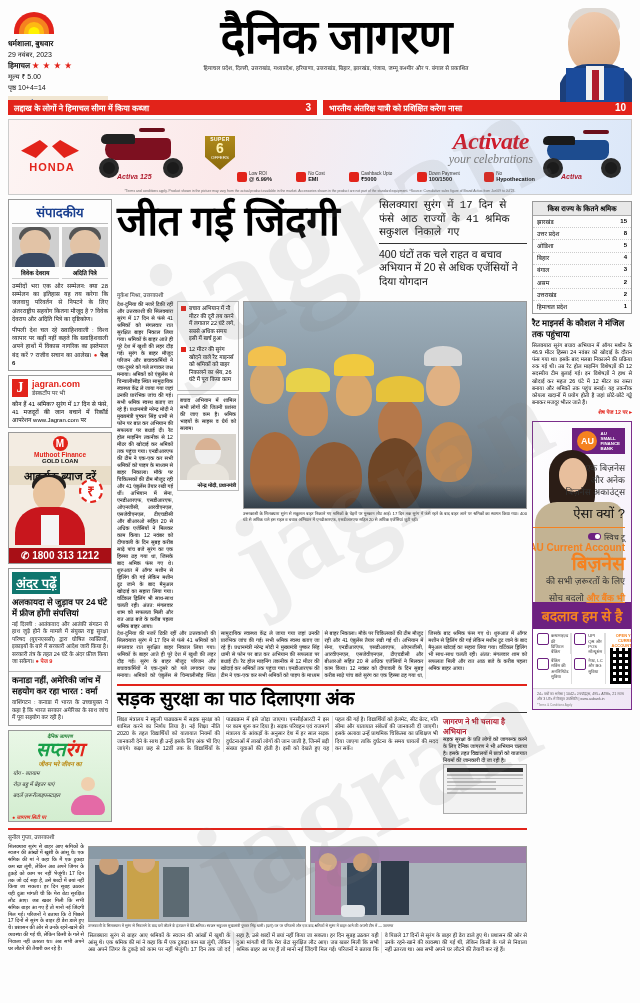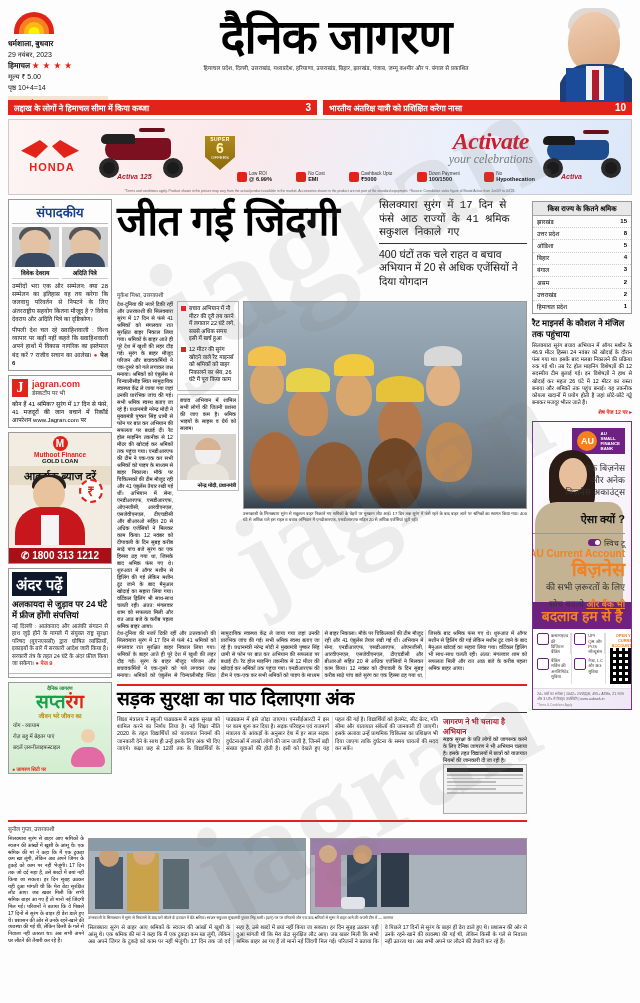--- a/index.html
+++ b/index.html
@@ -141,29 +141,29 @@
   .muth-fig { position:absolute; left:6px; bottom:18px; width:70px; height:68px; }
   .mf-head { position:absolute; left:18px; top:0; width:32px; height:34px; border-radius:50%; background:#e8c39e; }
   .mf-hair { position:absolute; left:17px; top:-2px; width:34px; height:14px; border-radius:17px 17px 4px 4px; background:#23201e; }
   .mf-body { position:absolute; left:0; bottom:0; width:70px; height:38px; background:#c8161d; border-radius:26px 26px 0 0; }
   .mf-shirt { position:absolute; left:26px; bottom:0; width:18px; height:30px; background:#f5f5f5; }
   .rupee-badge { position:absolute; right:8px; top:46px; width:24px; height:24px; border-radius:50%; border:2px dashed #e2231a; color:#e2231a; font-size:13px; font-weight:bold; text-align:center; line-height:22px; background:#fff; }
   .muth-phone { position:absolute; left:0; bottom:0; width:100%; background:#a80f16; color:#fff; font-size:10px; font-weight:bold; text-align:center; padding:2px 0; }
 
   
   .inside-box { border:1px solid #999; margin-top:4px; }
-  .inside-head { background:#0f172a; color:#fff; font-size:15px; font-weight:bold; padding:2px 4px; display:inline-block; margin:3px; }
+  .inside-head { background:#0f766e; color:#fff; font-size:13px; font-weight:bold; padding:2px 4px; display:inline-block; margin:3px;text-decoration:underline; }
   .inside-item { padding:0 3px 3px 3px; }
   .inside-t { font-size:8.5px; font-weight:bold; line-height:11px; color:#111; }
   .inside-b { font-size:5.6px; line-height:7.4px; text-align:justify; margin-top:2px; color:#222; }
   .inside-b .pg { color:#e2231a; font-weight:bold; }
   .inside-rule { border-top:1px solid #bbb; margin:3px 0; }
 
   
-  .sapt-box { border:1px solid #999; margin-top:4px; background:linear-gradient(#e9f7e6,#d3edd0); height:92px; position:relative; overflow:hidden; }
+  .sapt-box { border:1px solid #999; margin-top:4px; background:linear-gradient(#e9f7e6,#d3edd0); height:92px; position:relative; overflow:hidden;font-style:italic; }
   .sapt-top { font-size:5px; text-align:center; color:#1a7a2e; font-weight:bold; padding-top:2px;}
   .sapt-word { text-align:center; font-size:19px; font-weight:bold; color:#18a04a; line-height:21px; }
   .sapt-word span { color:#e2231a; }
   .sapt-tag { text-align:center; font-size:6px; color:#b8860b; font-weight:bold; }
   .sapt-sub { font-size:5.4px; padding:2px 4px; line-height:7px; color:#222; }
   .sapt-fig { position:absolute; right:4px; bottom:4px; width:38px; height:40px; }
   .sf-h { position:absolute; left:12px; top:0; width:14px; height:14px; border-radius:50%; background:#f0cfae; }
   .sf-b { position:absolute; left:2px; bottom:2px; width:34px; height:20px; background:#e46aa6; border-radius:16px 16px 6px 6px; }
   .sapt-foot { position:absolute; left:3px; bottom:1px; font-size:5px; color:#e2231a; font-weight:bold; }
 
@@ -215,21 +215,21 @@
   .au-logo { position:absolute; right:6px; top:6px; background:#6d2180; padding:3px 5px; display:flex; align-items:center; gap:3px; }
   .au-circle { width:20px; height:20px; border-radius:50%; background:#f58220; color:#fff; font-size:9px; font-weight:bold; text-align:center; line-height:20px; }
   .au-ltext { font-size:4.4px; color:#fff; font-weight:bold; line-height:5px; }
   .au-woman { position:absolute; left:0; bottom:0; width:92px; height:160px; }
   .aw-hair { position:absolute; left:16px; top:8px; width:46px; height:62px; border-radius:24px 24px 16px 16px; background:#2b1d16; }
   .aw-face { position:absolute; left:26px; top:16px; width:28px; height:34px; border-radius:50%; background:#e8bf9d; }
   .aw-body { position:absolute; left:2px; bottom:0; width:88px; height:100px; background:#c3b393; border-radius:22px 14px 0 0; }
   .aw-inner { position:absolute; left:30px; bottom:0; width:26px; height:70px; background:#efc8c8; }
   .au-lines { position:absolute; right:6px; top:40px; width:120px; text-align:right; }
   .au-l1 { font-size:9px; color:#333; line-height:12px; }
-  .au-l2 { font-size:11px; font-weight:bold; color:#111; line-height:17px; margin-top:13px; }
+  .au-l2 { font-size:13px; font-weight:normal; color:#111; line-height:17px; margin-top:7px; }
   .au-div { border-top:1px solid #f58220; margin:5px 0 3px 0; }
   .au-switch { font-size:8px; color:#333; display:flex; justify-content:flex-end; align-items:center; gap:3px; }
   .toggle { width:13px; height:7px; border-radius:4px; background:#6d2180; position:relative; }
   .toggle:after { content:''; position:absolute; right:1px; top:1px; width:5px; height:5px; border-radius:50%; background:#fff; }
   .au-ca { font-size:10px; font-weight:bold; color:#f58220; }
   .au-biz { font-size:19px; font-weight:bold; color:#f58220; line-height:21px; }
   .au-biz2 { font-size:9px; color:#333; }
   .au-soch { font-size:9px; color:#333; margin-top:4px; }
   .au-soch b { color:#f58220;text-decoration:underline; }
   .au-band { background:#6d2180; color:#fff; text-align:center; font-size:14px; font-weight:bold; padding:4px 0; }
@@ -442,20 +442,24 @@
       <div class="inside-box">
         <div class="inside-head">अंदर पढ़ें</div>
         <div class="inside-item">
           <div class="inside-t">अलकायदा से जुड़ाव पर 24 घंटे में फ्रीज होंगी संपत्तियां</div>
           <div class="inside-b">
             <span>नई दिल्ली : आतंकवाद और आतंकी संगठन से हाथ जुड़े होने के मामले में संयुक्त राष्ट्र सुरक्षा परिषद (यूएनएससी) द्वारा घोषित व्यक्तियों, इकाइयों के बारे में सरकारी आदेश जारी किया है। सरकारी तंत्र के तहत 24 घंटे के अंदर फ्रीज किया जा सकेगा।</span>
             <span class="pg">● <span>पेज 9</span></span>
           </div>
         </div>
         <div class="inside-rule"></div>
+        <div class="inside-item">
+          <div class="inside-t">कनाडा नहीं, अमेरिकी जांच में सहयोग कर रहा भारत : वर्मा</div>
+          <div class="inside-b">वाशिंगटन : कनाडा में भारत के उच्चायुक्त ने कहा है कि भारत सरकार अमेरिका के साथ जांच में पूरा सहयोग कर रही है।</div>
+        </div>
       </div>
 
       <div class="sapt-box">
         <div class="sapt-top">दैनिक जागरण</div>
         <div class="sapt-word">सप्त<span>रंग</span></div>
         <div class="sapt-tag">जीवन भरे जीवन का</div>
         <div class="sapt-sub">योग - व्यायाम</div>
         <div class="sapt-sub">रोज़ बहु में बेहतर पाएं</div>
         <div class="sapt-sub">बदलें ज़रूरीलाइफस्टाइल</div>
         <div class="sapt-fig">

